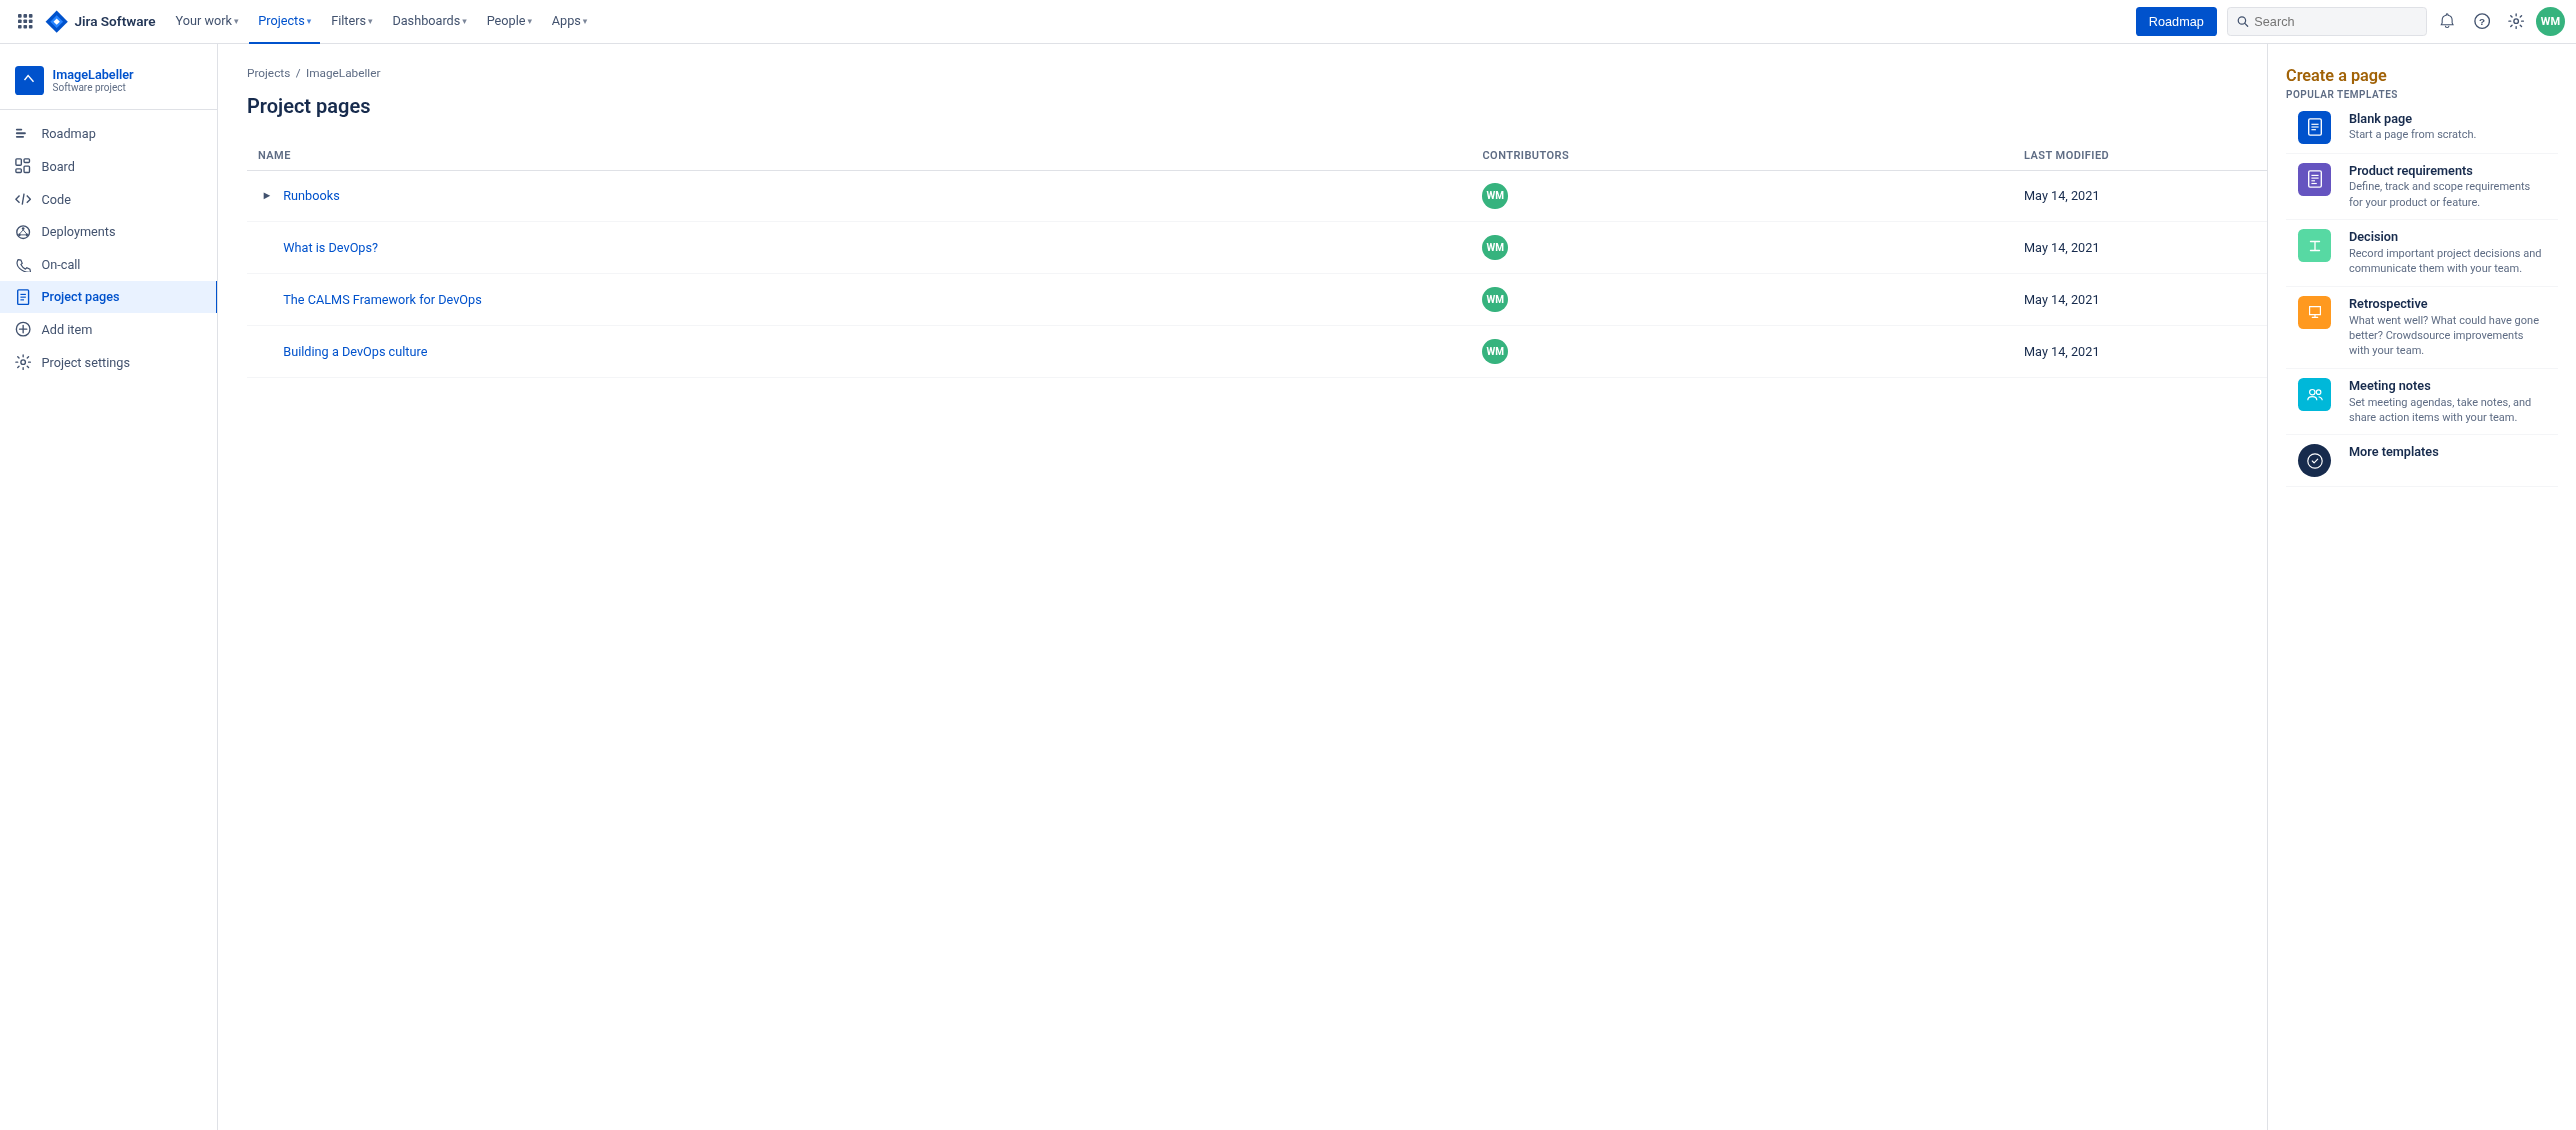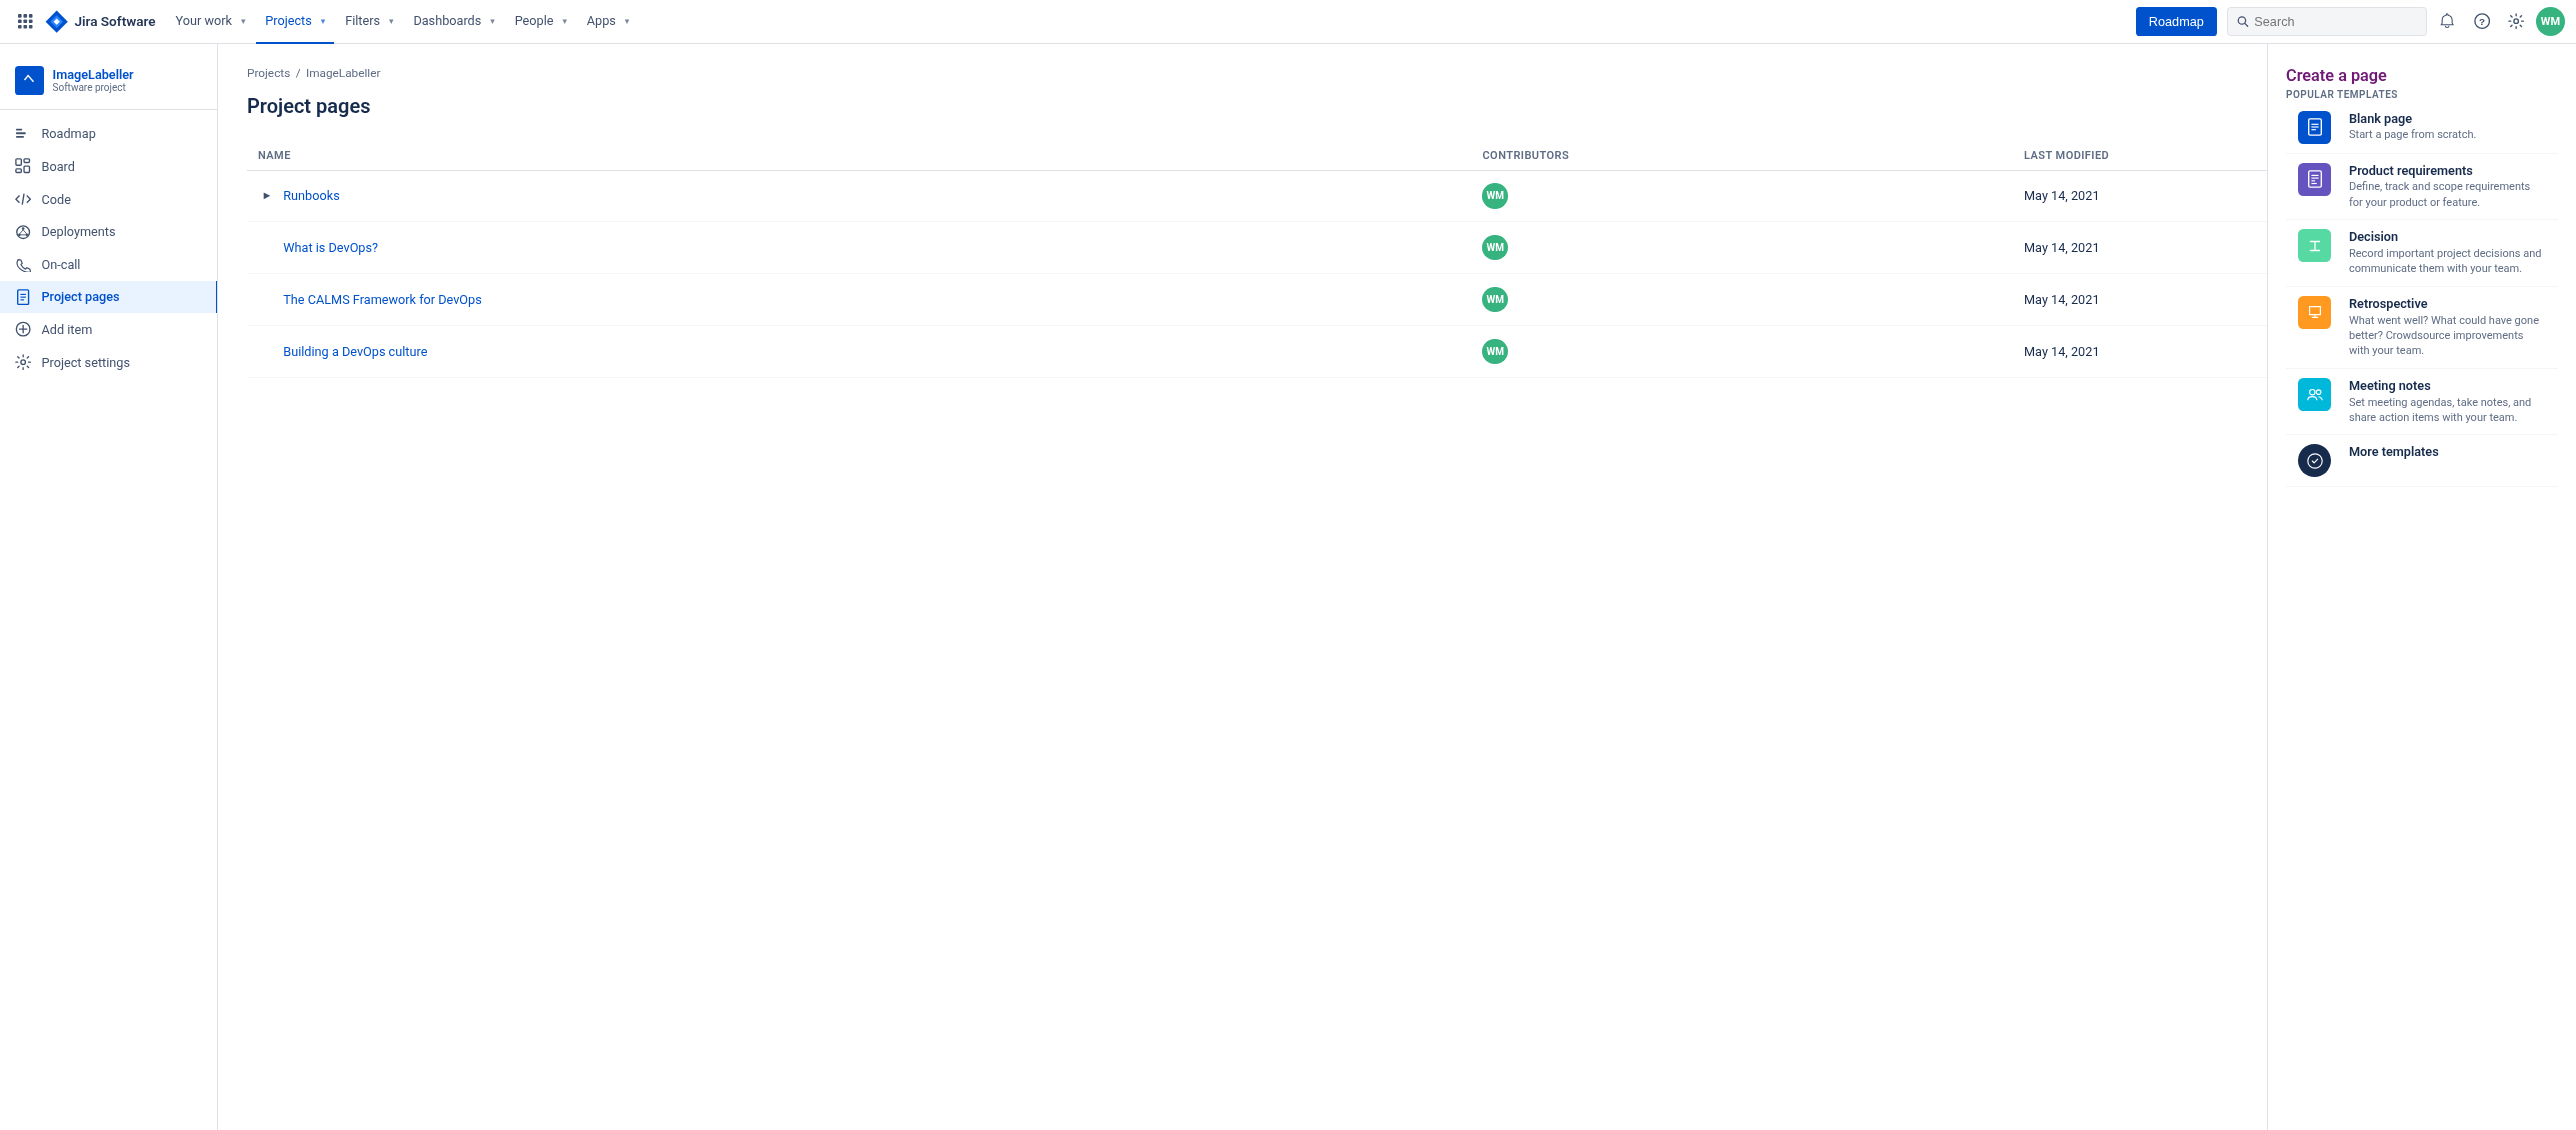--- a/index.html
+++ b/index.html
@@ -10,21 +10,21 @@
       display: flex; align-items: center; height: 44px;
       background: #fff; border-bottom: 0.9px solid #dfe1e6;
       padding: 0 11px; gap: 3.6px; position: fixed; top: 0; left: 0; right: 0; z-index: 100;
     }
     .topnav-grid-icon { width: 29px; height: 29px; display: flex; align-items: center; justify-content: center; cursor: pointer; border-radius: 3.6px; }
     .topnav-logo { display: flex; align-items: center; gap: 5.4px; margin-right: 7.3px; text-decoration: none; }
     .topnav-logo-diamond { width: 25.4px; height: 25.4px; }
     .topnav-logo-text { font-size: 13.6px; font-weight: 600; color: #253858; }
     .topnav-nav { display: flex; align-items: center; gap: 1.8px; flex: 1; }
     .nav-item {
-      display: flex; align-items: center; gap: 9px;
+      display: flex; align-items: center; gap: 2px;
       padding: 0 9px; height: 44px; cursor: pointer;
       font-size: 12.7px; color: #42526e; text-decoration: none; border-bottom: 2.7px solid transparent;
       white-space: nowrap;
     }
     .nav-item.active { color: #0052cc; border-bottom-color: #0052cc; }
     .nav-item .chevron { font-size: 9px; opacity: 0.7; }
     .topnav-create {
       background: #0052cc; color: #fff; border: none; border-radius: 3.6px;
       padding: 0 12.7px; height: 29px; font-size: 12.7px; font-weight: 500; cursor: pointer; margin-right: 7.3px;
     }
@@ -81,21 +81,21 @@
     .pages-table thead tr { border-bottom: 1.8px solid #dfe1e6; }
     .pages-table th { padding: 7.3px 11px; text-align: left; font-size: 11px; font-weight: 600; color: #5e6c84; text-transform: uppercase; letter-spacing: 0.04em; }
     .pages-table td { padding: 12.7px 11px; border-bottom: 0.9px solid #f4f5f7; vertical-align: middle; }
     .page-name-cell { display: flex; align-items: center; gap: 7.3px; }
     .expand-btn { width: 18px; height: 18px; display: flex; align-items: center; justify-content: center; cursor: pointer; color: #42526e; font-size: 11px; }
     .page-link { color: #0052cc; text-decoration: none; font-size: 12.7px; }
     .contributor-avatar { width: 25.4px; height: 25.4px; border-radius: 50%; background: #36b37e; color: #fff; display: flex; align-items: center; justify-content: center; font-size: 10px; font-weight: 700; }
     .date-cell { font-size: 12.7px; color: #172b4d; }
 
     
-    .create-page-title { font-size: 16.3px; font-weight: 600; color: #701a75; margin-bottom: 3.6px; }
+    .create-page-title { font-size: 16.3px; font-weight: 600; color: #a16207; margin-bottom: 3.6px; }
     .popular-templates-label { font-size: 10px; font-weight: 600; color: #5e6c84; text-transform: uppercase; letter-spacing: 0.05em; margin-bottom: 2px; }
     .template-item { display: flex; align-items: flex-start; gap: 18px; padding: 9px 12px; border-bottom: 0.9px solid #f4f5f7; cursor: pointer; }
     .template-icon { width: 33px; height: 33px; border-radius: 5.4px; display: flex; align-items: center; justify-content: center; flex-shrink: 0; font-size: 16.3px; }
     .template-icon.blank { background: #0052cc; }
     .template-icon.product { background: #6554c0; }
     .template-icon.decision { background: #57d9a3; }
     .template-icon.meeting { background: #00b8d9; }
     .template-icon.retro { background: #ff991f; }
     .template-icon.more { background: #172b4d; border-radius: 50%; }
     .template-info { display: flex; flex-direction: column; }

